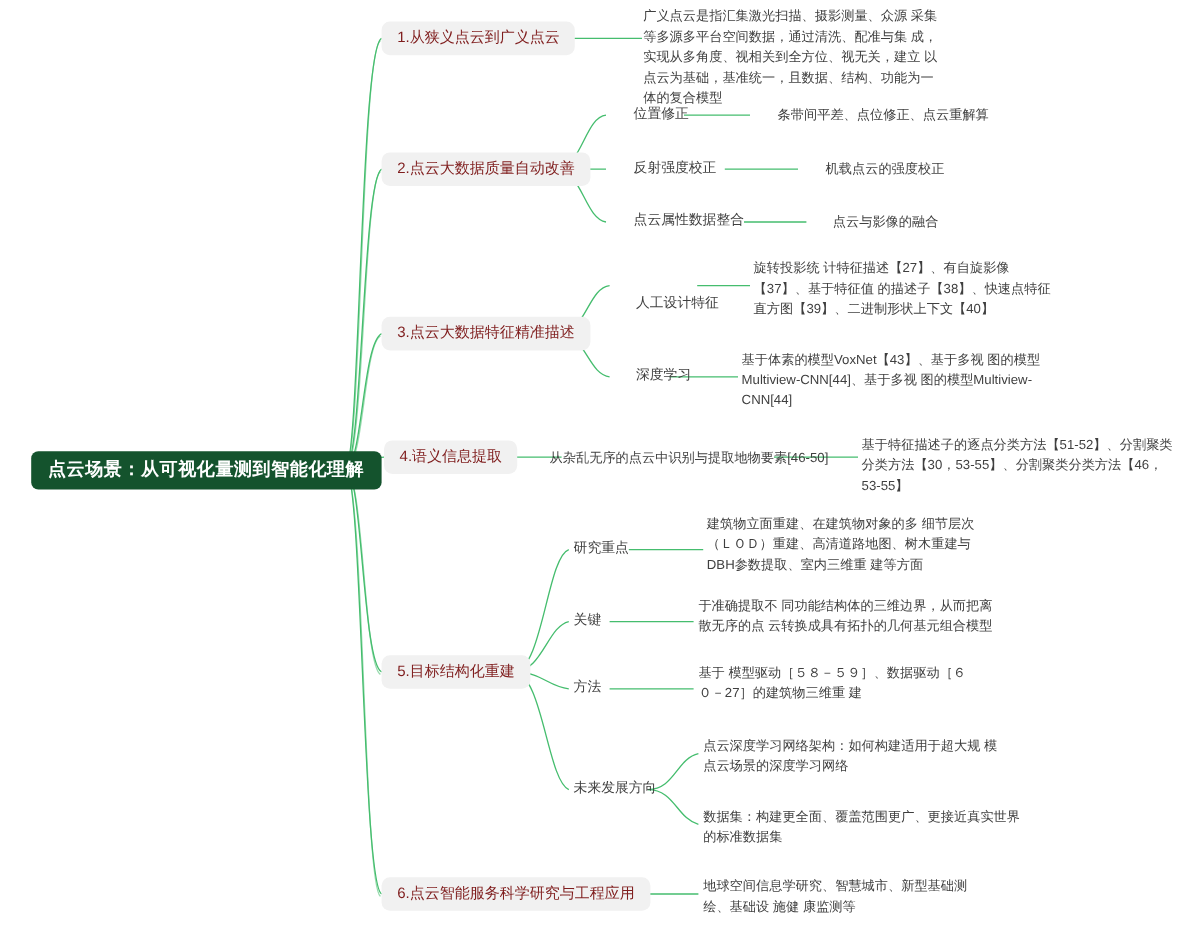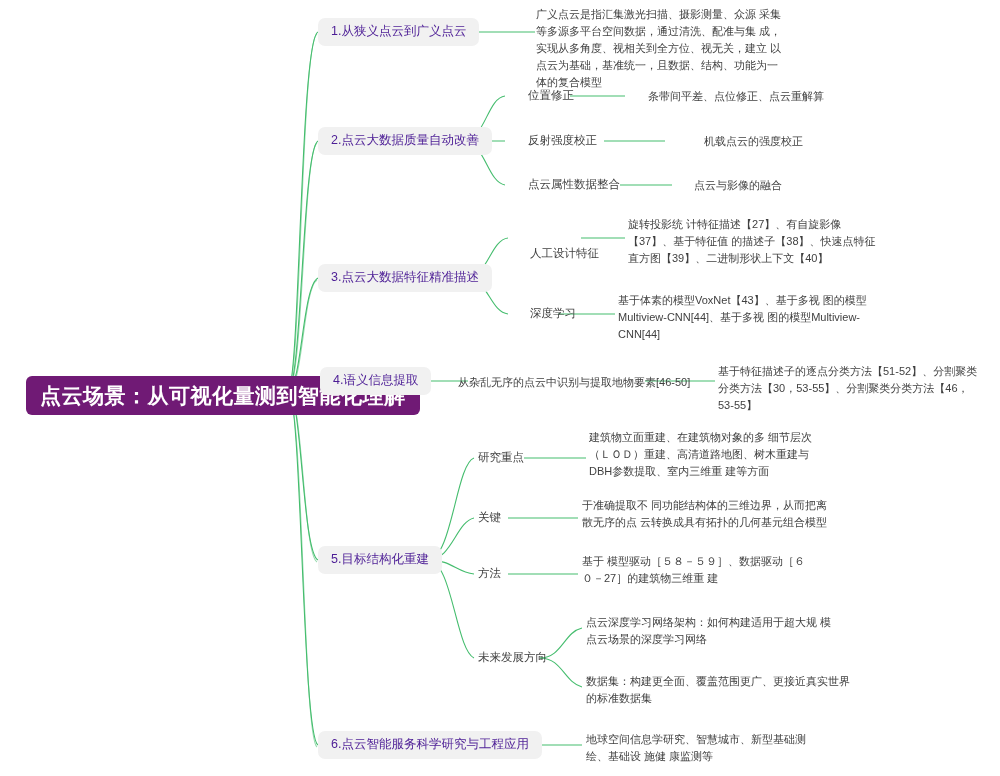--- a/index.html
+++ b/index.html
@@ -21,34 +21,34 @@
     width: 1000px; height: 776px;
     pointer-events: none;
   }
   .node {
     position: absolute;
     display: flex;
     align-items: center;
   }
   
   .root-node {
-    background: #701a75;
+    background: #14532d;
     color: #ffffff;
     border-radius: 6px;
     padding: 7px 14px;
-    font-size: 21px;
+    font-size: 15px;
     font-weight: bold;
     letter-spacing: 0.5px;
     white-space: nowrap;
     line-height: 1.2;
   }
   
   .l1-node {
     background: #f1f1f1;
-    color: #4c1d95;
+    color: #7f1d1d;
     border-radius: 7px;
     padding: 6px 13px;
     font-size: 12.5px;
     white-space: nowrap;
     line-height: 1.25;
   }
   
   .l2-node {
     color: #3f3f3f;
     font-size: 11.5px;
@@ -136,21 +136,21 @@
   </div>
   <div class="node" style="left:528px; top:88px;">
     <div class="l2-node">位置修正</div>
   </div>
   <div class="node" style="left:648px; top:88px;">
     <div class="leaf-node nowrap">条带间平差、点位修正、点云重解算</div>
   </div>
   <div class="node" style="left:528px; top:133px;">
     <div class="l2-node">反射强度校正</div>
   </div>
-  <div class="node" style="left:688px; top:133px;margin-left:16px;">
+  <div class="node" style="left:688px; top:133px;">
     <div class="leaf-node nowrap">机载点云的强度校正</div>
   </div>
   <div class="node" style="left:528px; top:177px;">
     <div class="l2-node">点云属性数据整合</div>
   </div>
   <div class="node" style="left:694px; top:177px;justify-content:flex-end;">
     <div class="leaf-node nowrap">点云与影像的融合</div>
   </div>
 
   <div class="node" style="left:318px; top:264px;">

